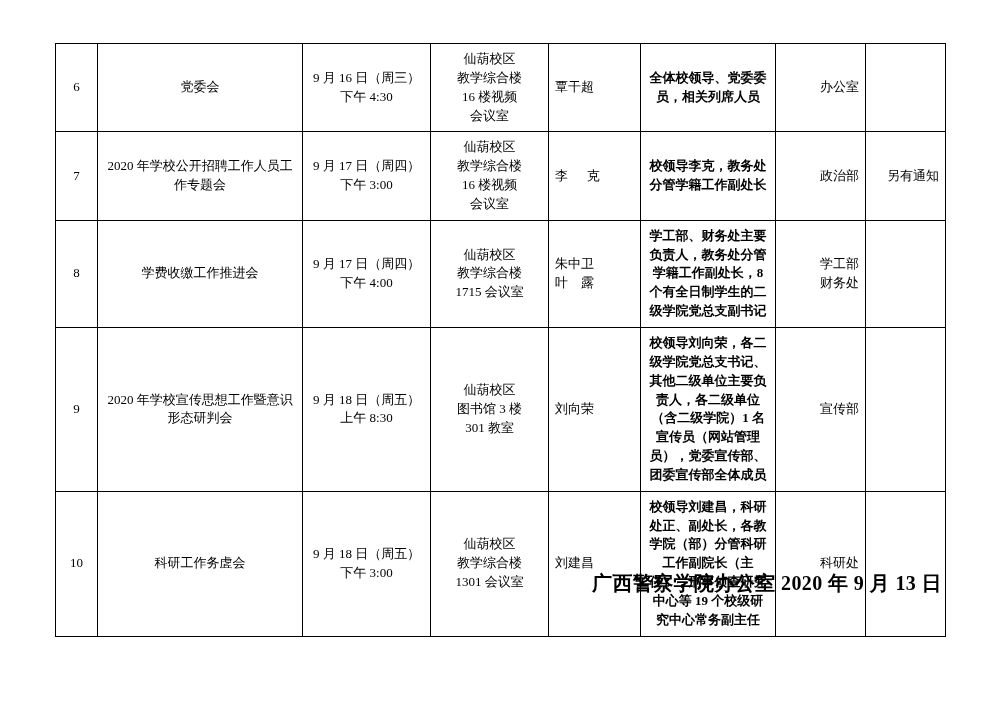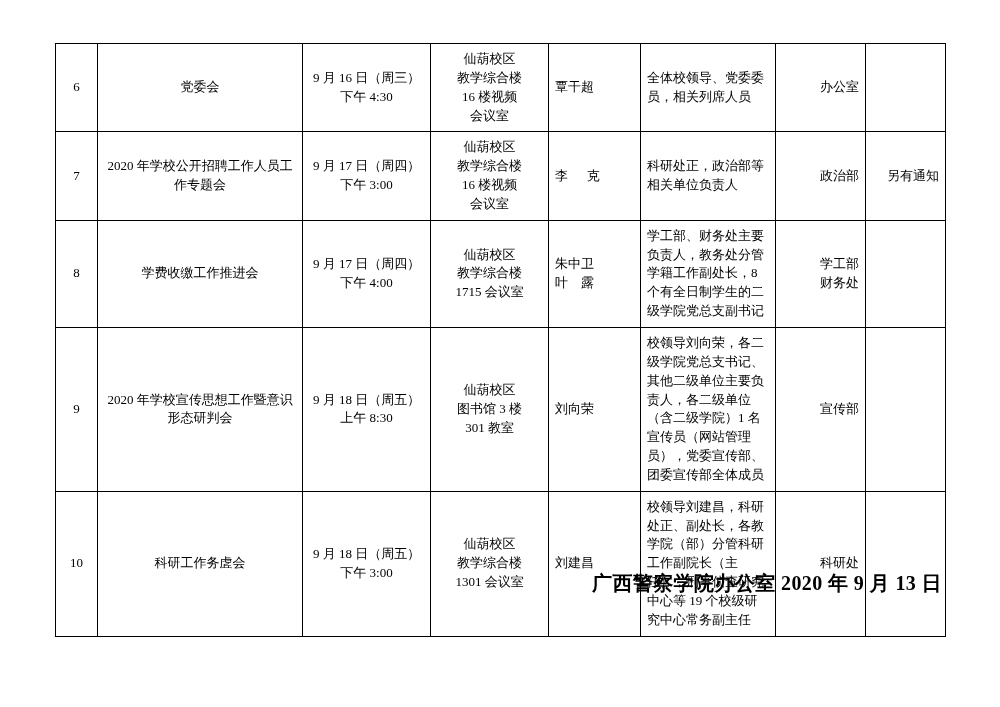--- a/index.html
+++ b/index.html
@@ -69,25 +69,26 @@
     line-height: 1.6;
     white-space: pre-line;
   }
   .cell-host {
     text-align: left;
     font-size: 13.5px;
     line-height: 1.7;
     white-space: pre-line;
   }
   .cell-att {
-    text-align: left;
+    text-align: center;
     padding-left: 6px;
     padding-right: 4px;
     font-size: 12.5px;
     line-height: 1.6;
+    font-weight: bold;
   }
   .cell-unit {
     text-align: right;
     font-size: 13px;
     line-height: 1.6;
     white-space: pre-line;
   }
   .cell-note {
     text-align: right;
     font-size: 13px;
@@ -140,21 +141,21 @@
       <tr style="height:78px;">
         <td class="cell-no">7</td>
         <td class="cell-name">2020 年学校公开招聘工作人员工作专题会</td>
         <td class="cell-time">9 月 17 日（周四）
 下午 3:00</td>
         <td class="cell-place">仙葫校区
 教学综合楼
 16 楼视频
 会议室</td>
         <td class="cell-host host-spaced">李　克</td>
-        <td class="cell-att">科研处正，政治部等相关单位负责人</td>
+        <td class="cell-att">校领导李克，教务处分管学籍工作副处长</td>
         <td class="cell-unit">政治部</td>
         <td class="cell-note">另有通知</td>
       </tr>
       <tr style="height:96px;">
         <td class="cell-no">8</td>
         <td class="cell-name">学费收缴工作推进会</td>
         <td class="cell-time">9 月 17 日（周四）
 下午 4:00</td>
         <td class="cell-place">仙葫校区
 教学综合楼

